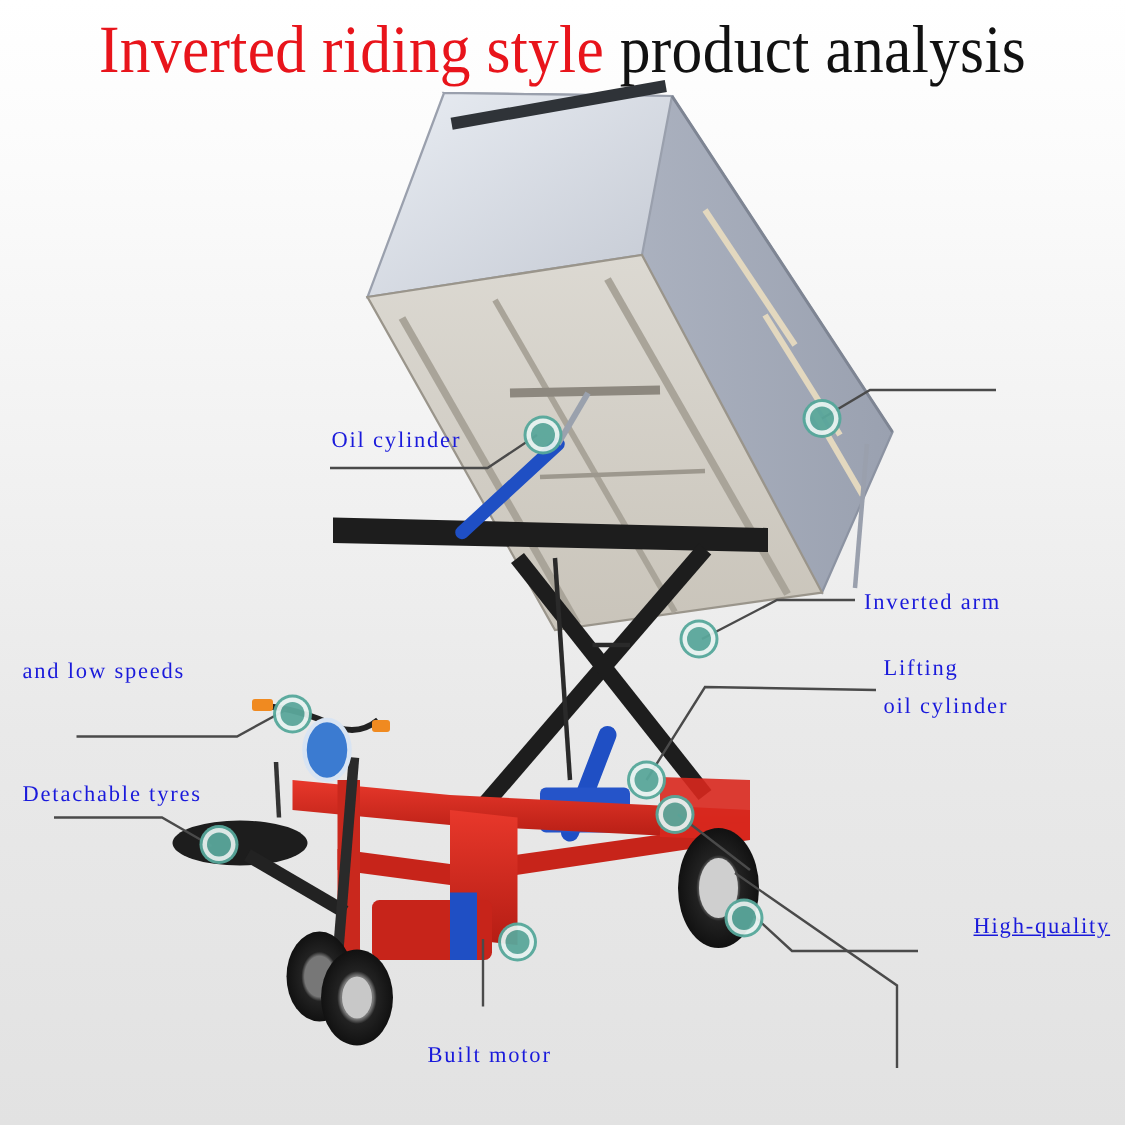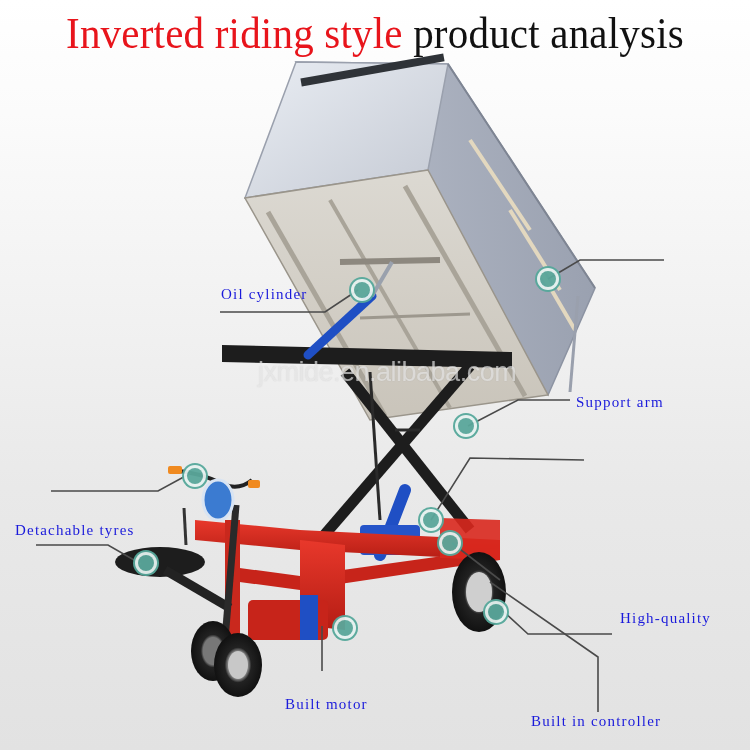--- a/index.html
+++ b/index.html
@@ -151,46 +151,47 @@
       <polyline points="431,520 470,458 584,460"></polyline>
       <polyline points="51,491 158,491 191,473"></polyline>
       <polyline points="36,545 108,545 141,564"></polyline>
       <polyline points="502,610 528,634 612,634"></polyline>
       <polyline points="322,626 322,671"></polyline>
       <polyline points="490,582 598,657 598,712"></polyline>
       <polyline points="452,543 500,580"></polyline>
     </g>
   </svg>
 
-  <div class="watermark">jxmide.en.alibaba.com</div>
 
   <div class="hotspot" style="left:548px; top:279px;"></div>
   <div class="hotspot" style="left:362px; top:290px;"></div>
   <div class="hotspot" style="left:466px; top:426px;"></div>
   <div class="hotspot" style="left:431px; top:520px;"></div>
   <div class="hotspot" style="left:450px; top:543px;"></div>
   <div class="hotspot" style="left:195px; top:476px;"></div>
   <div class="hotspot" style="left:146px; top:563px;"></div>
   <div class="hotspot" style="left:496px; top:612px;"></div>
   <div class="hotspot" style="left:345px; top:628px;"></div>
 
   <div class="label" style="left:221px; top:282px;">
     <span>Oil cylinder</span>
   </div>
   <div class="label" style="left:576px; top:390px;">
-    <span>Support arm</span>
+    <span>Inverted arm</span>
+  </div>
+  <div class="label" style="left:589px; top:434px;">
+    <span>Lifting</span>
+    <span>oil cylinder</span>
   </div>
   <div class="label" style="left:15px; top:436px;">
+    <span>and low speeds</span>
   </div>
   <div class="label" style="left:15px; top:518px;">
     <span>Detachable tyres</span>
   </div>
-  <div class="label" style="left:620px; top:606px; text-align:center;">
+  <div class="label" style="left:649px; top:606px; text-align:center;text-decoration:underline;">
     <span>High-quality</span>
   </div>
   <div class="label" style="left:285px; top:692px;">
     <span>Built motor</span>
   </div>
-  <div class="label" style="left:531px; top:709px;">
-    <span>Built in controller</span>
-  </div>
 
 </div>
 
 </body></html>

